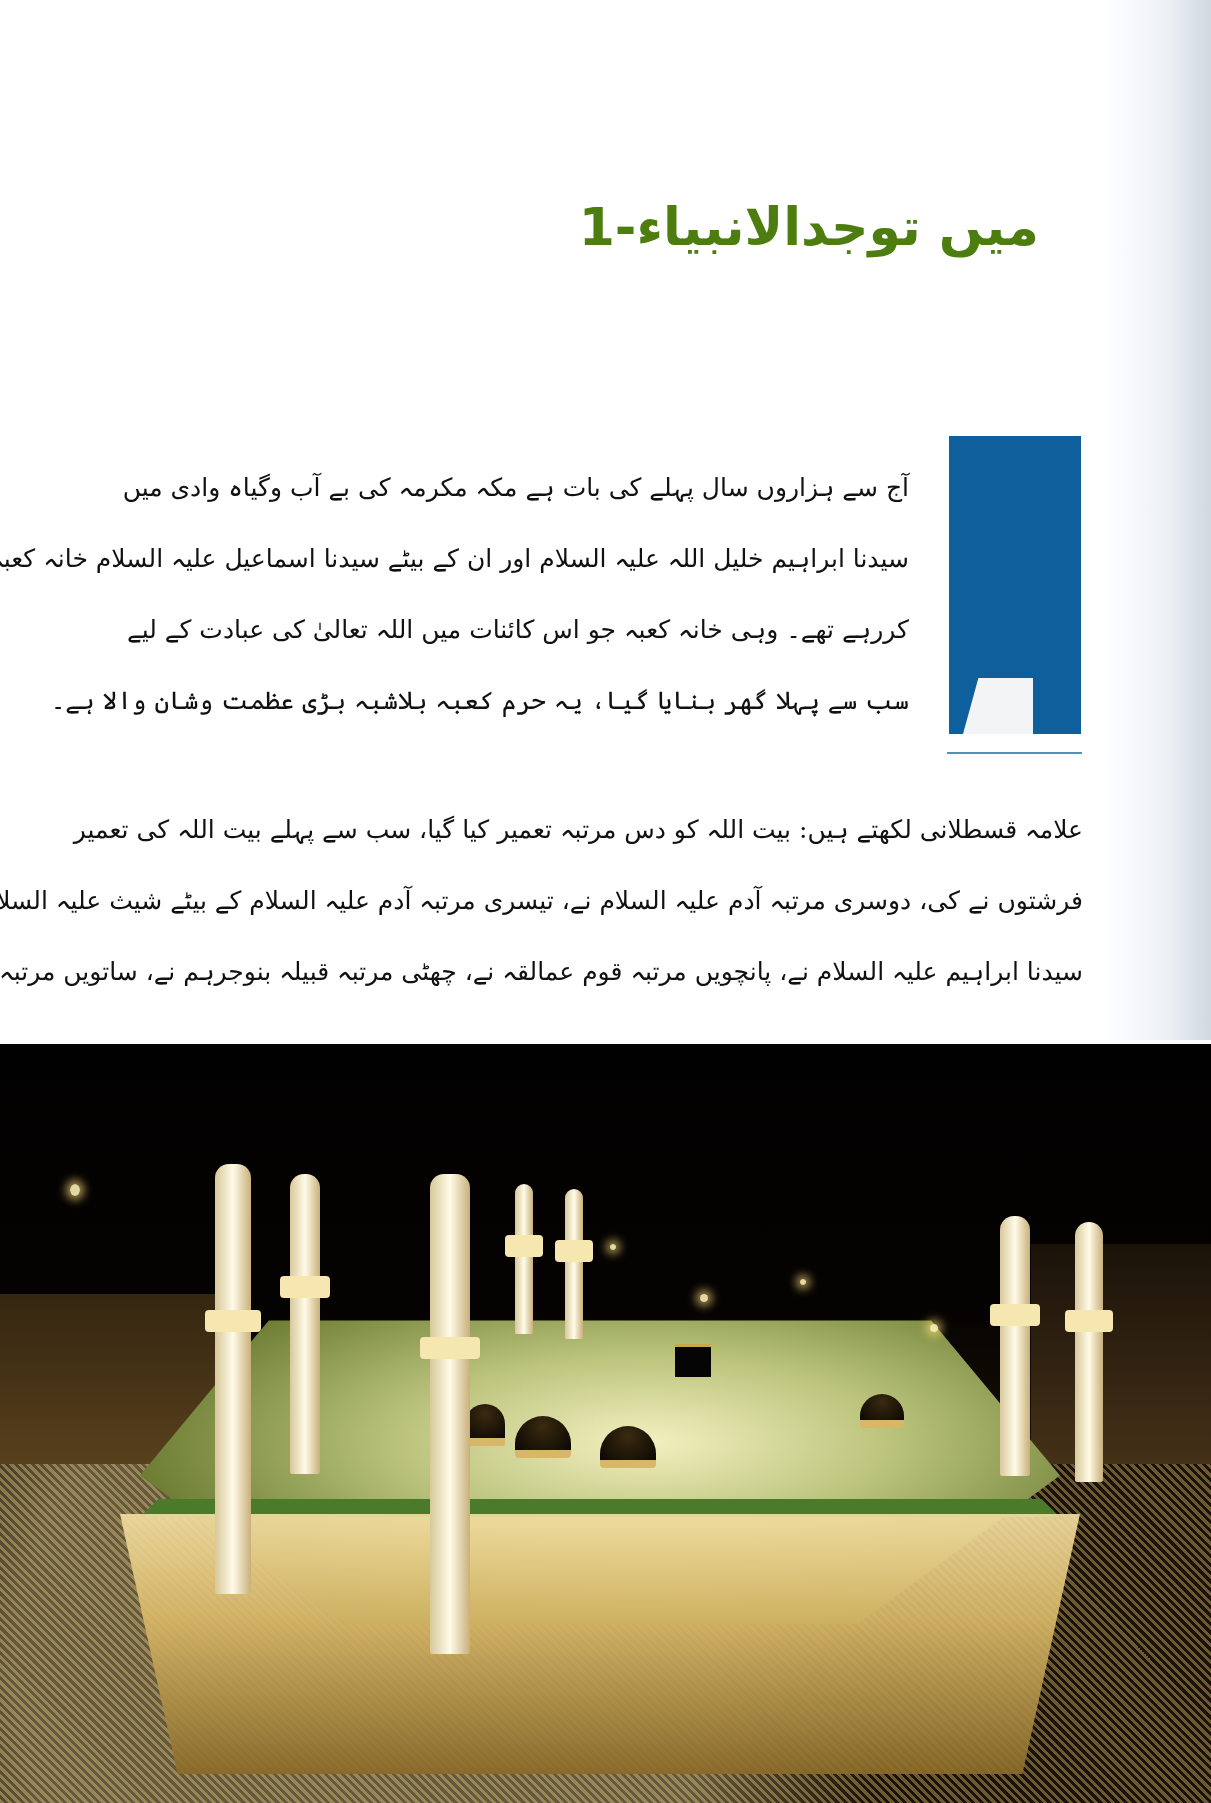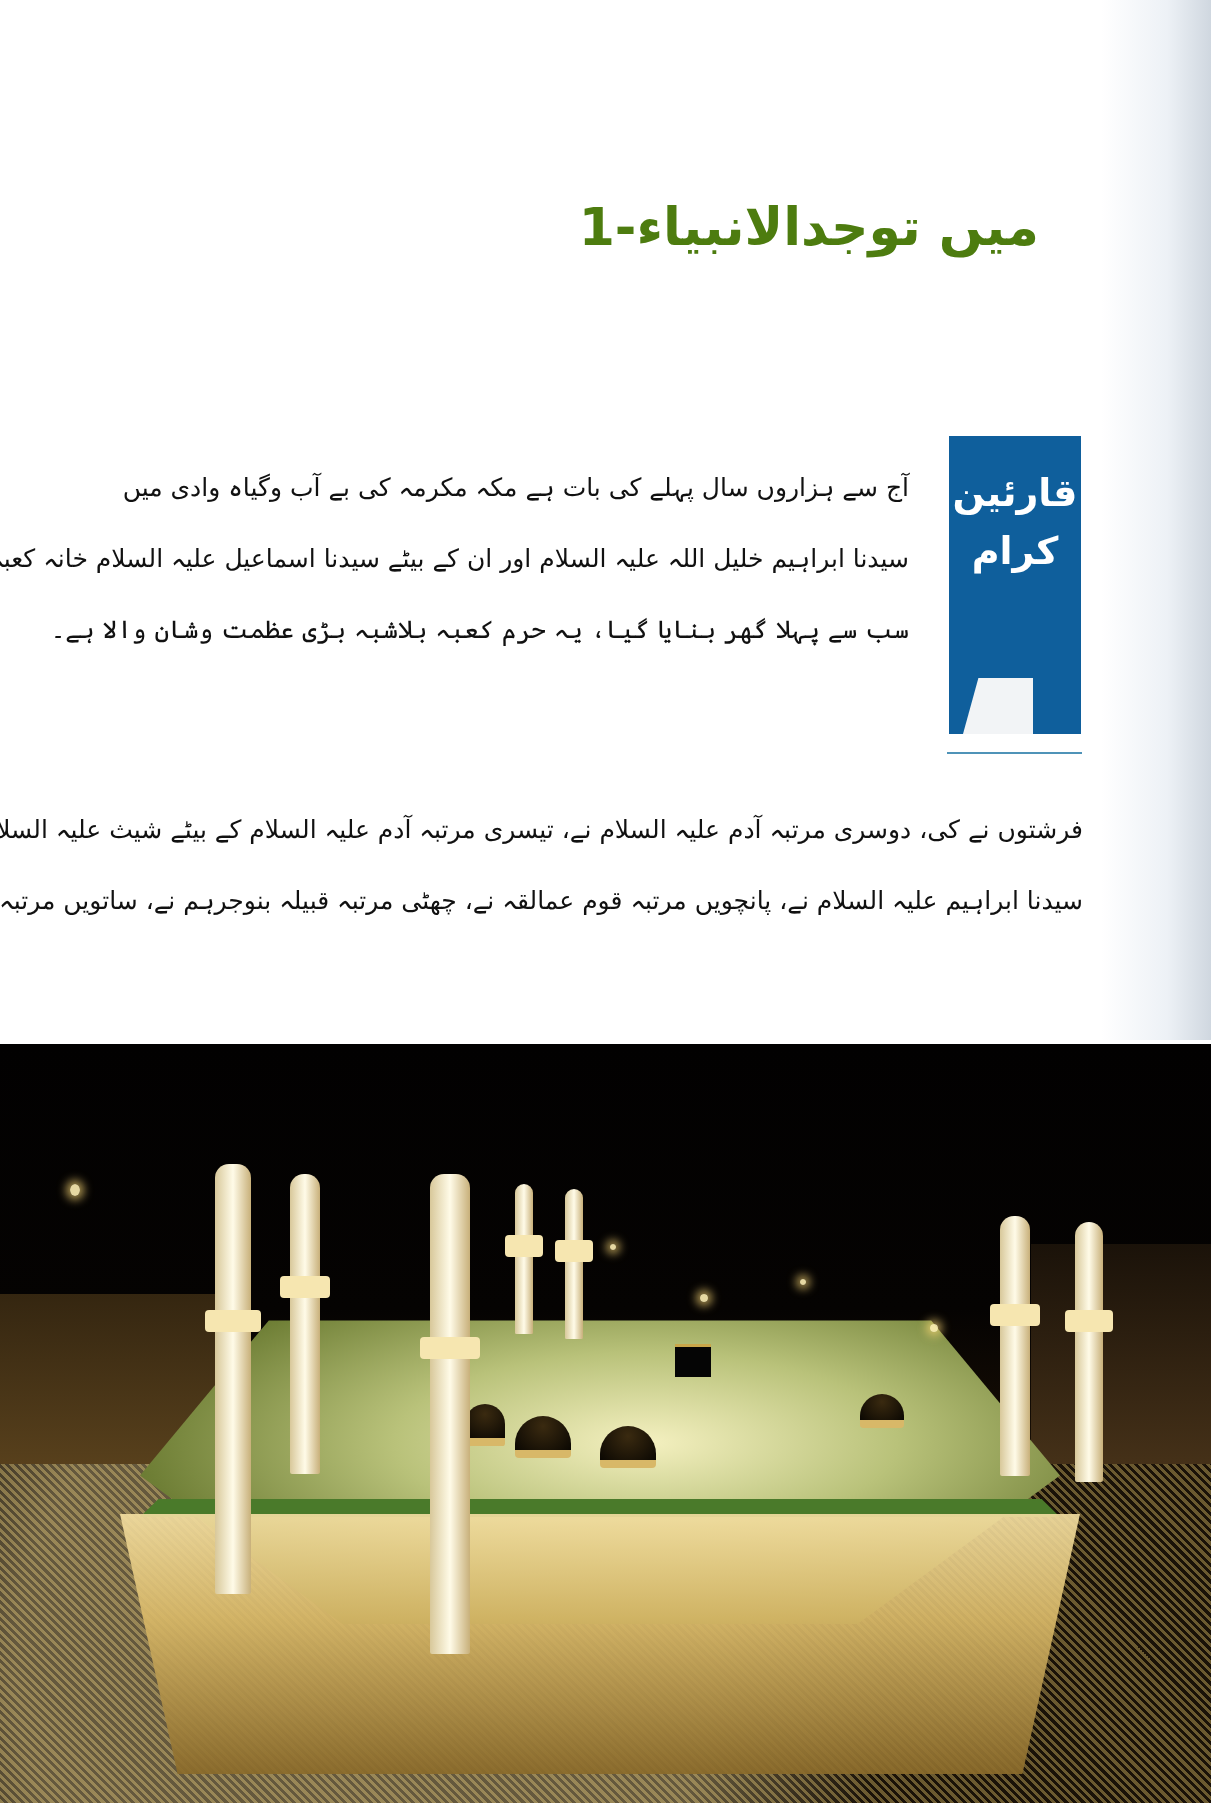--- a/index.html
+++ b/index.html
@@ -92,35 +92,33 @@
 
 <div class="page-shade"></div>
 
 <div class="title urdu">
   <span class="title-line">
     <span>میں توجدالانبیاء</span><span class="num">1-</span>
   </span>
 </div>
 
 <div class="label-box">
-  <div class="label-text urdu">
-    <div>قارئین</div>
-    <div>کرام</div>
-  </div>
   <div class="label-notch"></div>
 </div>
 <div class="label-rule"></div>
 
 <div class="para para1 urdu">
   <span class="ln">آج سے ہزاروں سال پہلے کی بات ہے مکہ مکرمہ کی بے آب وگیاہ وادی میں</span>
   <span class="ln">سیدنا ابراہیم خلیل اللہ علیہ السلام اور ان کے بیٹے سیدنا اسماعیل علیہ السلام خانہ کعبہ کی تعمیر</span>
+  <span class="ln">کررہے تھے۔ وہی خانہ کعبہ جو اس کائنات میں اللہ تعالیٰ کی عبادت کے لیے</span>
   <span class="ln">سب سے پہلا گھر بنایا گیا، یہ حرم کعبہ بلاشبہ بڑی عظمت وشان والا ہے۔</span>
 </div>
 
 <div class="para para2 urdu">
+  <span class="ln">علامہ قسطلانی لکھتے ہیں: بیت اللہ کو دس مرتبہ تعمیر کیا گیا، سب سے پہلے بیت اللہ کی تعمیر</span>
   <span class="ln">فرشتوں نے کی، دوسری مرتبہ آدم علیہ السلام نے، تیسری مرتبہ آدم علیہ السلام کے بیٹے شیث علیہ السلام نے، چوتھی مرتبہ</span>
   <span class="ln">سیدنا ابراہیم علیہ السلام نے، پانچویں مرتبہ قوم عمالقہ نے، چھٹی مرتبہ قبیلہ بنوجرہم نے، ساتویں مرتبہ رسول</span>
 </div>
 
 <div class="photo">
   <div class="sky"></div>
   <div class="city-l"></div>
   <div class="city-r"></div>
   <div class="crowd"></div>
   <div class="courtyard"></div>

